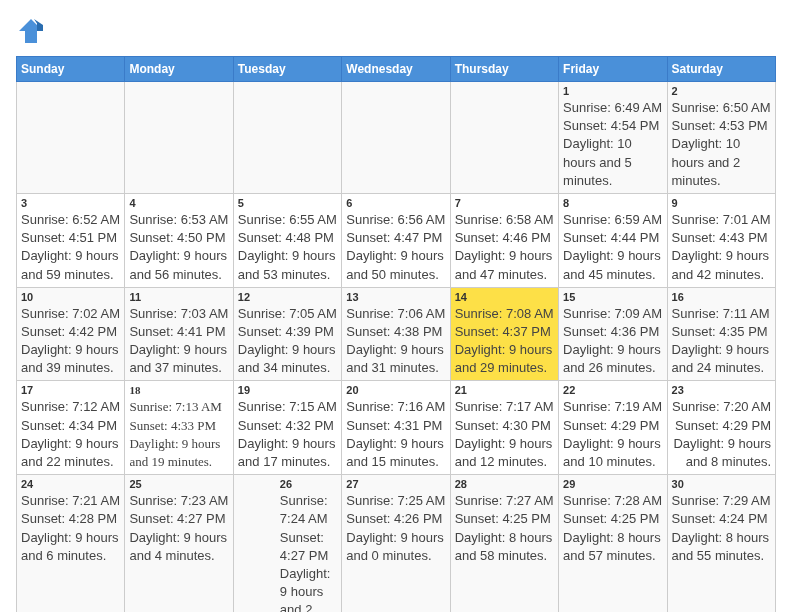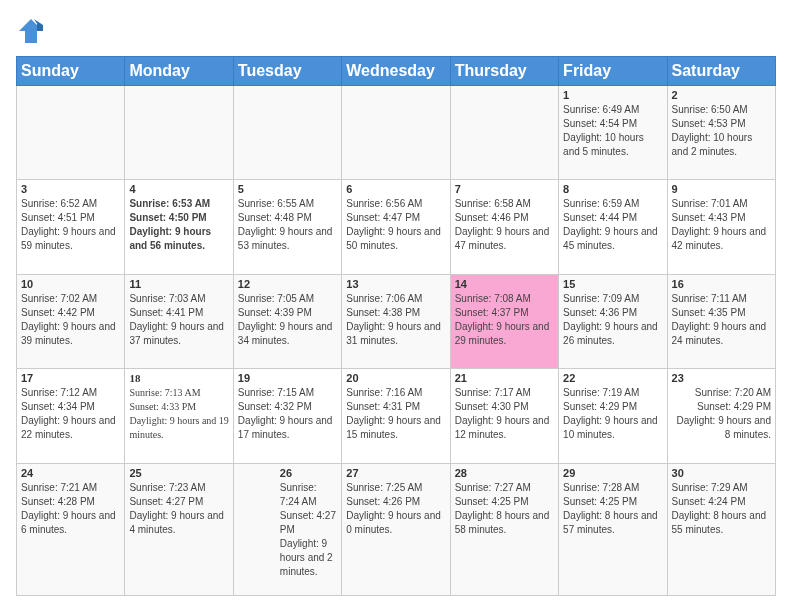--- a/index.html
+++ b/index.html
@@ -58,21 +58,21 @@
     .calendar {
       flex: 1;
       border: 1px solid #ccc;
       border-collapse: collapse;
       width: 100%;
       table-layout: fixed;
     }
     .calendar th {
       background: #4a90d9;
       color: white;
-      font-size: 16px;
+      font-size: 12px;
       font-weight: bold;
       padding: 5px 4px;
       text-align: left;
       border: 1px solid #3a7bc8;
     }
     .calendar td {
       border: 1px solid #ccc;
       vertical-align: top;
       padding: 3px 4px;
       font-size: 9px;
@@ -86,21 +86,21 @@
     .calendar tr:nth-child(even) td {
       background: #ffffff;
     }
     .day-number {
       font-size: 11px;
       font-weight: bold;
       display: block;
       margin-bottom: 2px;
     }
     .day-info {
-      font-size: 10px;
+      font-size: 13px;
       color: #444;
       line-height: 1.4;
     }
     .empty-cell {
       background: #f9f9f9 !important;
     }
   </style>
 </head>
 <body>
 
@@ -156,21 +156,21 @@
         </tr>
         <tr>
           <td style="background: rgb(255, 255, 255);">
             <span class="day-number">3</span>
             <div class="day-info" style="white-space: pre-line;">Sunrise: 6:52 AM
 Sunset: 4:51 PM
 Daylight: 9 hours and 59 minutes.</div>
           </td>
           <td style="background: rgb(255, 255, 255);">
             <span class="day-number">4</span>
-            <div class="day-info" style="white-space: pre-line; font-weight: bold;">Sunrise: 6:53 AM
+            <div class="day-info" style="white-space: pre-line;">Sunrise: 6:53 AM
 Sunset: 4:50 PM
 Daylight: 9 hours and 56 minutes.</div>
           </td>
           <td style="background: rgb(255, 255, 255);">
             <span class="day-number">5</span>
             <div class="day-info" style="white-space: pre-line;">Sunrise: 6:55 AM
 Sunset: 4:48 PM
 Daylight: 9 hours and 53 minutes.</div>
           </td>
           <td style="background: rgb(255, 255, 255);">
@@ -216,21 +216,21 @@
             <div class="day-info" style="white-space: pre-line;">Sunrise: 7:05 AM
 Sunset: 4:39 PM
 Daylight: 9 hours and 34 minutes.</div>
           </td>
           <td style="background: rgb(249, 249, 249);">
             <span class="day-number">13</span>
             <div class="day-info" style="white-space: pre-line;">Sunrise: 7:06 AM
 Sunset: 4:38 PM
 Daylight: 9 hours and 31 minutes.</div>
           </td>
-          <td style="background: #f9a8d4;">
+          <td style="background: #fde047;">
             <span class="day-number">14</span>
             <div class="day-info" style="white-space: pre-line;">Sunrise: 7:08 AM
 Sunset: 4:37 PM
 Daylight: 9 hours and 29 minutes.</div>
           </td>
           <td style="background: rgb(249, 249, 249);">
             <span class="day-number">15</span>
             <div class="day-info" style="white-space: pre-line;">Sunrise: 7:09 AM
 Sunset: 4:36 PM
 Daylight: 9 hours and 26 minutes.</div>

